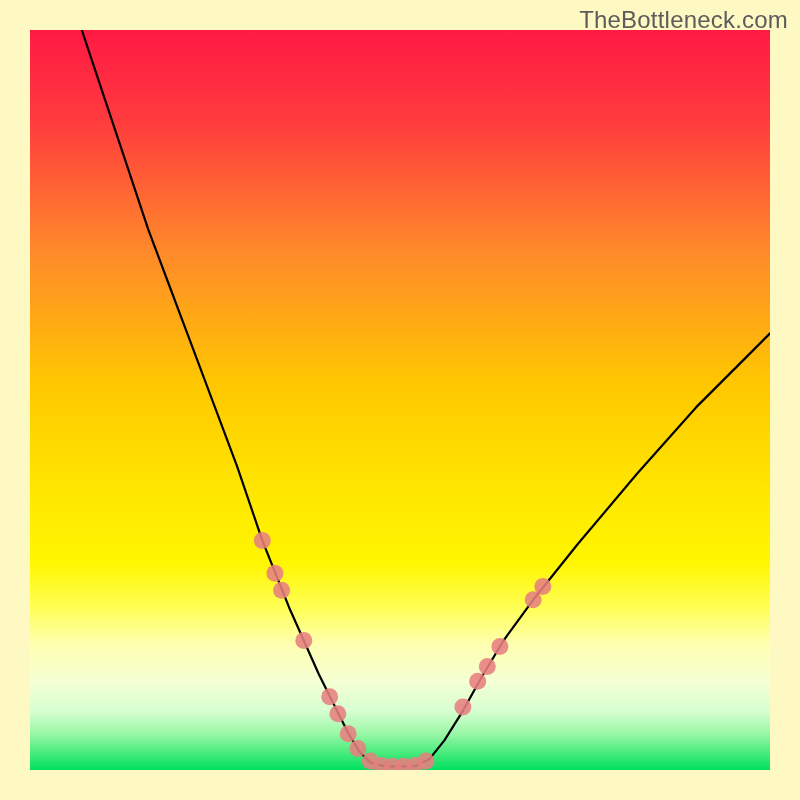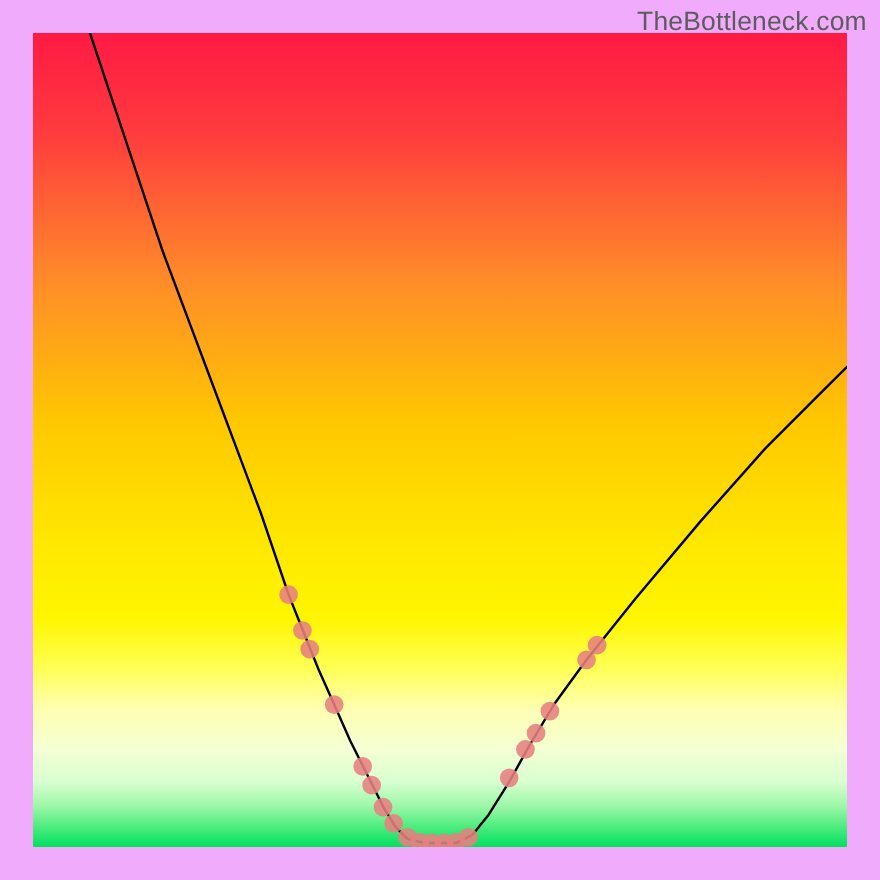--- a/index.html
+++ b/index.html
@@ -1,21 +1,21 @@
 <!DOCTYPE html>
 <html><head>
 <meta charset="utf-8">
 <style>
   * { margin: 0; padding: 0; box-sizing: border-box; }
   html, body { width: 800px; height: 800px; overflow: hidden; background: #000; }
   .frame {
     position: absolute;
     left: 0; top: 0;
     width: 800px; height: 800px;
-    background: #f0abfc;
+    background: #fef9c3;
   }
   .plot {
     position: absolute;
     left: 30px; top: 30px;
     width: 740px; height: 740px;
   }
   .watermark {
     position: absolute;
     top: 6px; right: 12px;
     font-family: Arial, Helvetica, sans-serif;

